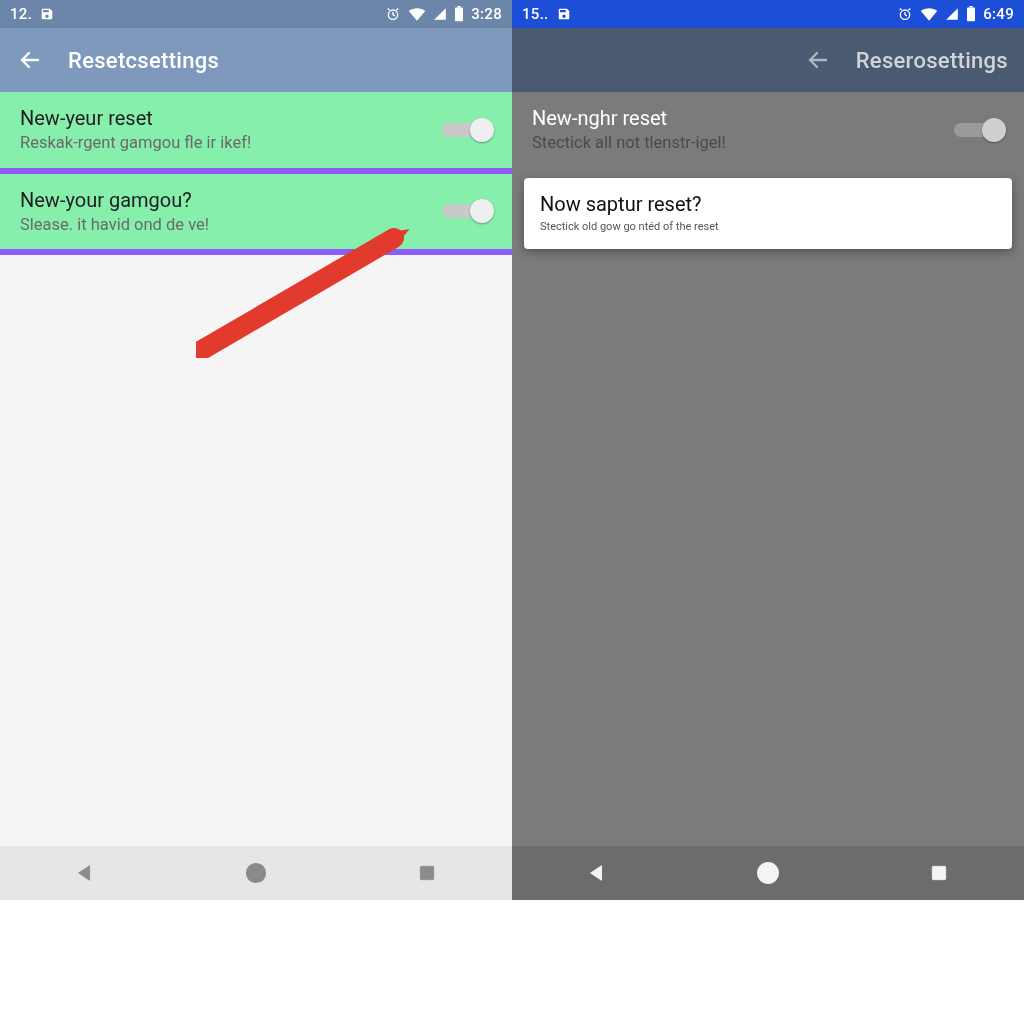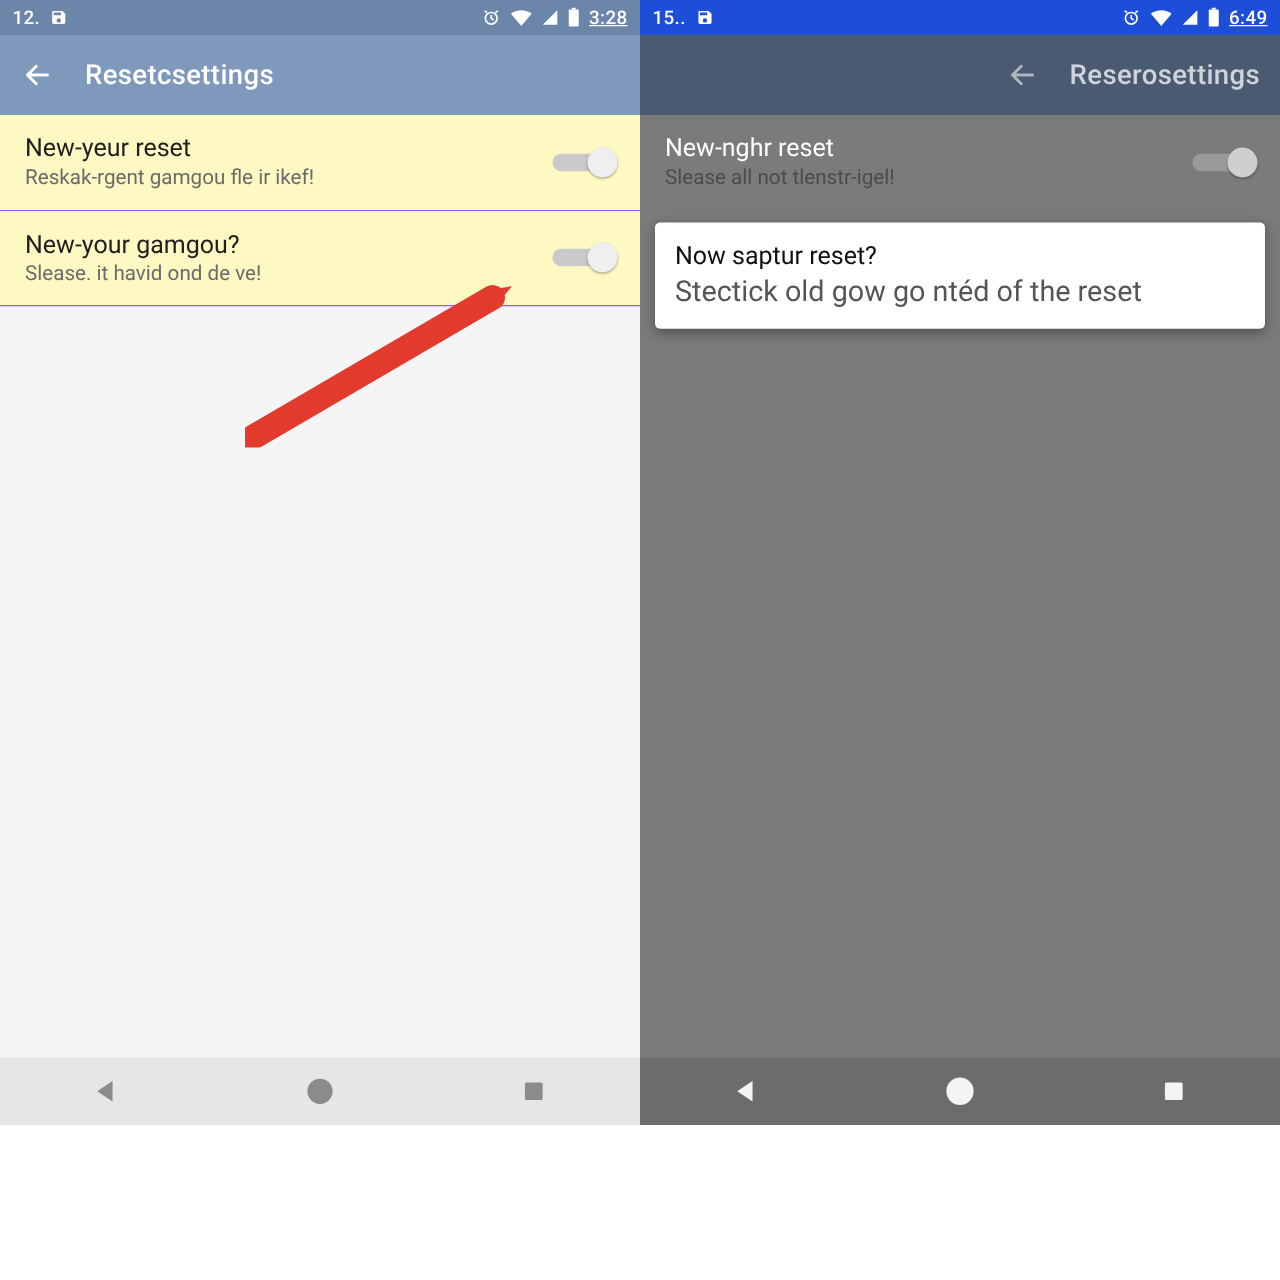--- a/index.html
+++ b/index.html
@@ -4,50 +4,50 @@
 <style>
   * { box-sizing: border-box; margin: 0; padding: 0; }
   html, body { width: 1024px; height: 1024px; overflow: hidden; font-family: Roboto, "Helvetica Neue", Arial, sans-serif; }
   .wrap { display: flex; width: 1024px; height: 1024px; }
   .phone { width: 512px; height: 900px; display: flex; flex-direction: column; position: relative; }
   .phone-left { background: #f5f5f5; }
   .phone-right { background: #7b7b7b; }
   
   .status { height: 28px; display: flex; align-items: center; padding: 0 10px; color: #fff; font-size: 15px; font-weight: 500; letter-spacing: .3px; }
   .status-left { flex: 1; display: flex; align-items: center; gap: 8px; }
-  .status-right { display: flex; align-items: center; gap: 7px; text-decoration: underline; }
+  .status-right { display: flex; align-items: center; gap: 7px; }
   .phone-left .status { background: #6b86a9; }
   .phone-right .status { background: #1d4ed8; }
   .status .ico { display: inline-flex; align-items: center; }
   
   .appbar { height: 64px; display: flex; align-items: center; padding: 0 16px; gap: 24px; }
   .phone-left .appbar { background: #7e99bc; color: #fff; }
   .phone-right .appbar { background: #4a5a70; color: #cfd4db; justify-content: flex-end; }
   .appbar .back { width: 28px; height: 28px; display: flex; align-items: center; justify-content: center; cursor: pointer; }
   .appbar .title { font-size: 22px; font-weight: 500; letter-spacing: .3px; }
   
   .content { flex: 1; position: relative; }
   .row { display: flex; align-items: center; padding: 14px 18px 14px 20px; gap: 12px; }
-  .phone-left .row { background: #fef9c3; border-bottom: 1px solid #8b5cf6; }
+  .phone-left .row { background: #86efac; border-bottom: 6px solid #8b5cf6; }
   .phone-right .row { background: #7b7b7b; }
   .row .txt { flex: 1; min-width: 0; }
   .row .title2 { font-size: 20px; color: #1f1f1f; line-height: 1.25; }
   .row .sub { font-size: 16.5px; color: #6a6a6a; line-height: 1.25; margin-top: 2px; }
   .phone-right .row .title2 { color: #ffffff; }
   .phone-right .row .sub { color: #4b4b4b; }
   
   .toggle { position: relative; width: 52px; height: 24px; flex: 0 0 auto; cursor: pointer; }
   .toggle .track { position: absolute; left: 0; right: 0; top: 5px; height: 14px; border-radius: 10px; background: #c9c9c9; }
   .toggle .thumb { position: absolute; width: 24px; height: 24px; right: 0; top: 0; border-radius: 50%; background: #efefef; box-shadow: 0 1px 2px rgba(0,0,0,.35); }
   .phone-right .toggle .track { background: #9a9a9a; }
   .phone-right .toggle .thumb { background: #cfcfcf; }
   
   .dialog { margin: 10px 12px 0 12px; background: #fff; border-radius: 4px; padding: 14px 16px 16px 16px; box-shadow: 0 3px 10px rgba(0,0,0,.35); }
   .dialog .dtitle { font-size: 20px; color: #111; }
-  .dialog .dsub { font-size: 23px; color: #555; margin-top: 4px; }
+  .dialog .dsub { font-size: 11px; color: #555; margin-top: 4px; }
   
   .navbar { height: 54px; display: flex; align-items: center; justify-content: space-around; }
   .phone-left .navbar { background: #e6e6e6; }
   .phone-right .navbar { background: #6c6c6c; }
   .navbtn { width: 60px; height: 36px; display: flex; align-items: center; justify-content: center; cursor: pointer; }
   .phone-left .navshape { fill: #8b8b8b; stroke: #8b8b8b; }
   .phone-right .navshape { fill: #f4f4f4; stroke: #f4f4f4; }
   
   .arrow-annot { position: absolute; left: 196px; top: 96px; width: 240px; height: 170px; pointer-events: none; }
 </style>
@@ -205,21 +205,21 @@
           </svg>
       </div>
       <div class="title">Reserosettings</div>
     </div>
 
     <div class="content">
 
       <div class="row">
         <div class="txt">
           <div class="title2">New-nghr reset</div>
-          <div class="sub">Slease all not tlenstr-igel!</div>
+          <div class="sub">Stectick all not tlenstr-igel!</div>
         </div>
         <div class="toggle">
           <div class="track"></div>
           <div class="thumb"></div>
         </div>
       </div>
 
       <div class="dialog">
         <div class="dtitle">Now saptur reset?</div>
         <div class="dsub">Stectick old gow go ntéd of the reset</div>

